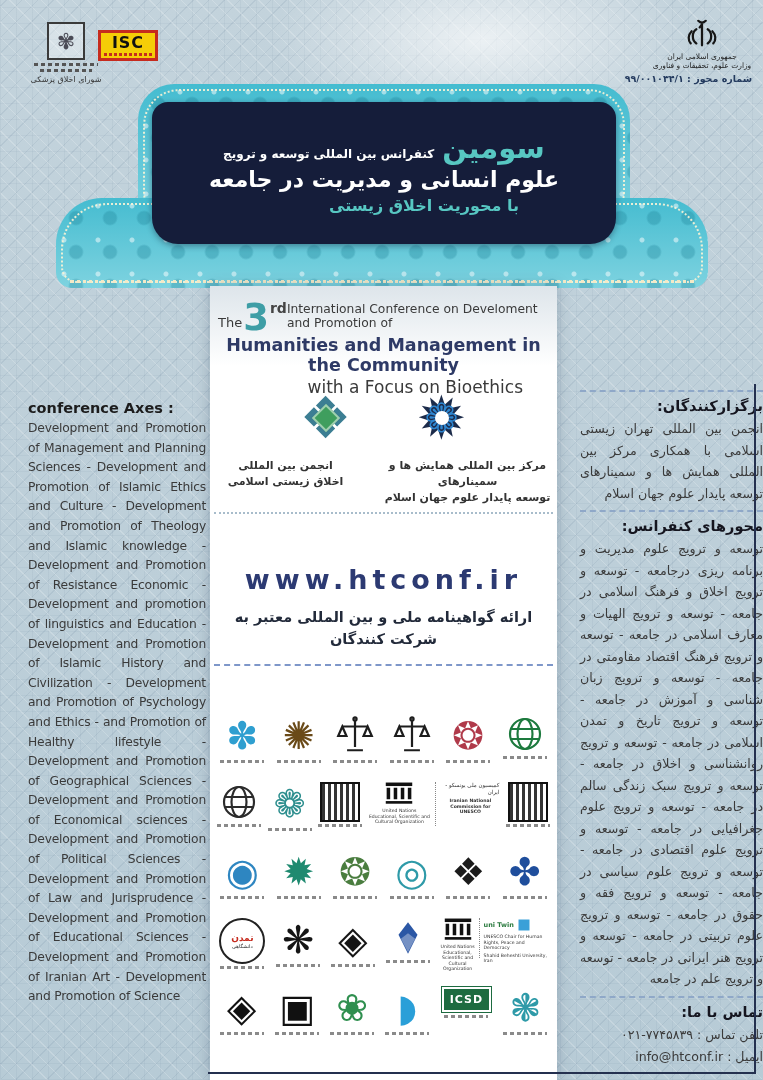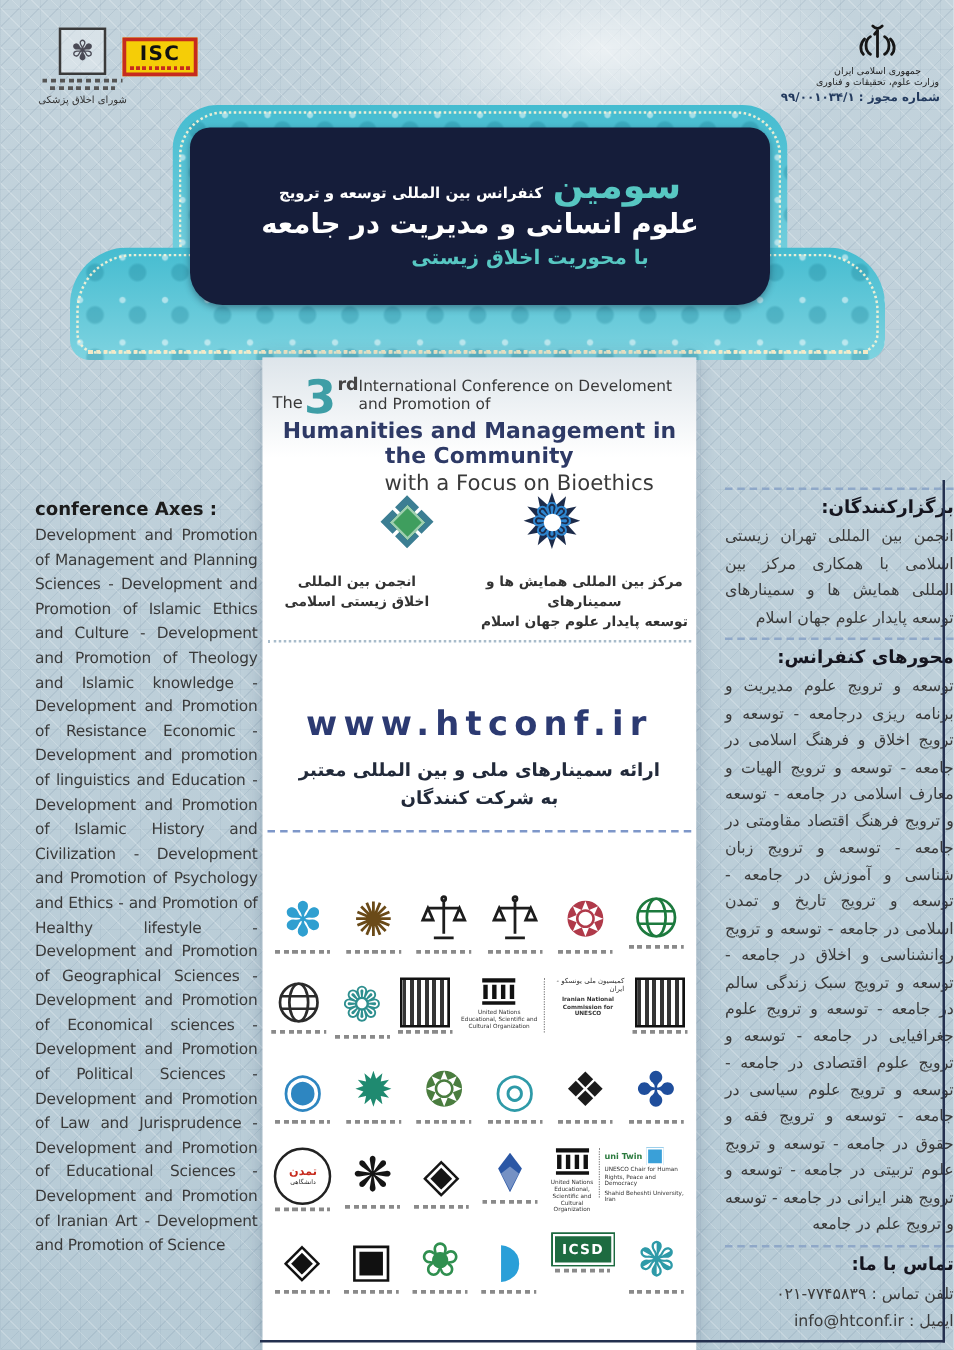--- a/index.html
+++ b/index.html
@@ -179,21 +179,21 @@
     </div>
     <div class="org-caps">
       <div class="org-cap" style="width:178px">مرکز بین المللی همایش ها و سمینارهای
 توسعه پایدار علوم جهان اسلام</div>
       <div class="org-cap" style="width:150px">انجمن بین المللی
 اخلاق زیستی اسلامی</div>
     </div>
 
     <div class="pdiv1"></div>
     <div class="site">www.htconf.ir</div>
-    <div class="cert">ارائه سمینارهای ملی و بین المللی معتبر به شرکت کنندگان</div>
+    <div class="cert">ارائه گواهینامه ملی و بین المللی معتبر به شرکت کنندگان</div>
     <div class="pdiv2"></div>
     <div id="sponsors">
         <div class="sp-row">
           <div class="sp-item">
             <div class="sp-g" style="color:#2f9fd0">✽</div>
             <div class="cap1"></div>
           </div>
           <div class="sp-item">
             <div class="sp-g" style="color:#6a4a18">✺</div>
             <div class="cap1"></div>

